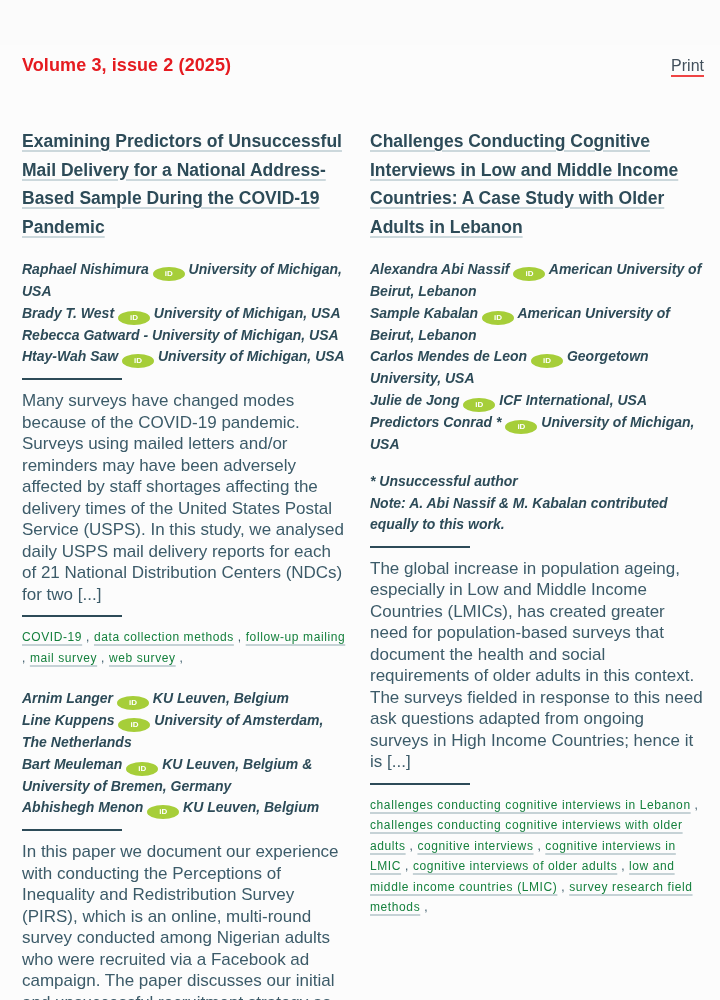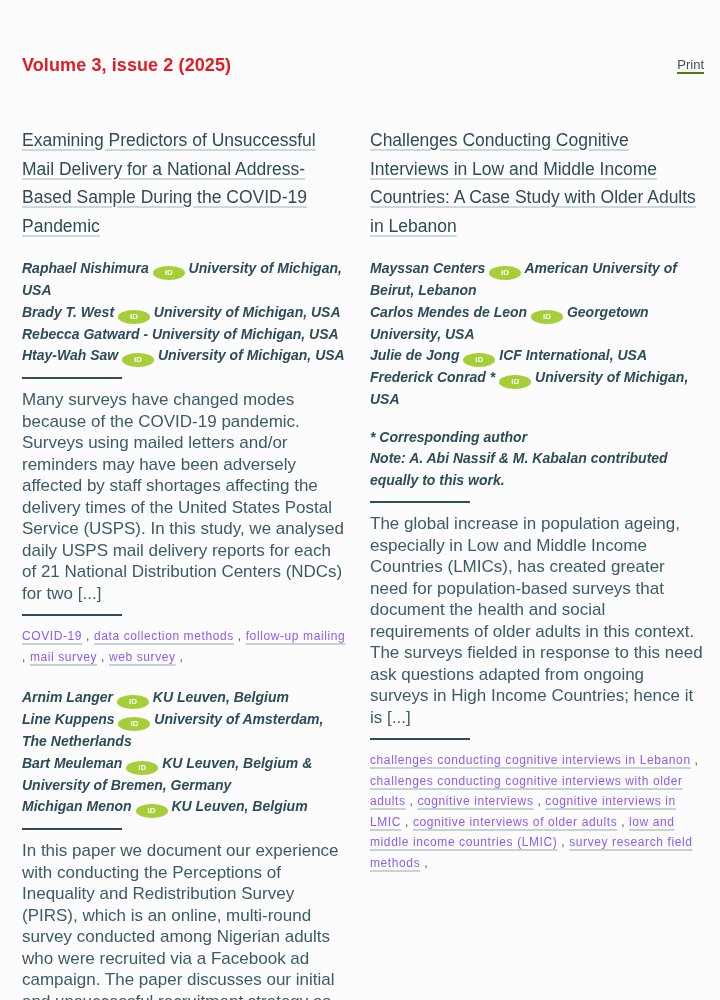--- a/index.html
+++ b/index.html
@@ -5,50 +5,50 @@
   * { box-sizing: border-box; }
   html,body { margin:0; padding:0; background:#fbfbfb; }
   body { font-family:"Liberation Sans", sans-serif; }
   .page {
     position:relative; width:720px; height:1000px; overflow:hidden;
     background:#fcfcfc; padding:0 16px 0 22px;margin-top:45px;
   }
   .topbar { display:flex; justify-content:space-between; align-items:flex-start; padding-top:10px; }
   .issue-title { margin:0; font-size:18px; font-weight:700; color:#e51b20; letter-spacing:0.1px; }
   .print-link {
-    font-size:13px; color:#42505c; text-decoration:none;
-    border-bottom:2px solid #4d7c0f; cursor:pointer; margin-top:2px;
+    font-size:16px; color:#42505c; text-decoration:none;
+    border-bottom:2px solid #ef4444; cursor:pointer; margin-top:2px;
   }
   .columns { display:flex; gap:24px; margin-top:48px; }
   .col-left { width:324px; flex:none; }
   .col-right { width:334px; flex:none; }
   .article + .article { margin-top:18px; }
   .a-title { margin:0; }
   .a-title-link {
-    font-size:17.5px; font-weight:400; line-height:23.5px; color:#2d4b58;
+    font-size:17.5px; font-weight:700; line-height:23.5px; color:#2d4b58;
     text-decoration:underline; text-decoration-color:#ccd8dc;
     text-decoration-thickness:2px; text-underline-offset:3px; cursor:pointer;
   }
   .authors { margin-top:20px; }
   .author, .note-line {
     margin:0; font-size:14px; font-weight:700; font-style:italic;
     color:#2d4b58; line-height:21.5px;
   }
   .note { margin-top:16px; }
   .orcid {
     display:inline-block; width:32px; height:14px; border-radius:50%;
     background:#a6ce39; color:#ffffff; font-style:normal; font-weight:700;
     font-size:8px; line-height:14px; text-align:center; vertical-align:-2px;
     letter-spacing:0; cursor:pointer;
   }
   .rule { width:100px; height:0; border-top:2px solid #2d4b58; margin:10px 0; }
   .abstract { margin:0; font-size:17px; line-height:21.5px; color:#3c5b69; }
   .keywords { margin:0; font-size:12px; letter-spacing:0.6px; line-height:20.5px; color:#3c5b69; }
   .kw {
-    color:#8b5cf6; text-decoration:underline; text-decoration-color:#c6d2d6;
+    color:#15803d; text-decoration:underline; text-decoration-color:#c6d2d6;
     text-decoration-thickness:1.5px; text-underline-offset:3px; cursor:pointer;
   }
   .kw-comma { color:#3c5b69; }
 </style>
 </head>
 <body>
 
 <div class="page">
   <div class="topbar">
     <h1 class="issue-title">Volume 3, issue 2 (2025)</h1>
@@ -67,37 +67,38 @@
           <div class="rule"></div>
           <p class="abstract">Many surveys have changed modes because of the COVID-19 pandemic. Surveys using mailed letters and/or reminders may have been adversely affected by staff shortages affecting the delivery times of the United States Postal Service (USPS). In this study, we analysed daily USPS mail delivery reports for each of 21 National Distribution Centers (NDCs) for two [...]</p>
           <div class="rule"></div>
           <p class="keywords"><a class="kw">COVID-19</a><span class="kw-comma"> ,  </span><a class="kw">data collection methods</a><span class="kw-comma"> ,  </span><a class="kw">follow-up mailing</a><span class="kw-comma"> ,  </span><a class="kw">mail survey</a><span class="kw-comma"> ,  </span><a class="kw">web survey</a><span class="kw-comma"> ,  </span></p>
         </article>
       <article class="article">
           <div class="authors">
             <p class="author"><span class="a-name">Arnim Langer</span> <span class="orcid">iD</span><span class="a-affil"> KU Leuven, Belgium</span></p>
             <p class="author"><span class="a-name">Line Kuppens</span> <span class="orcid">iD</span><span class="a-affil"> University of Amsterdam, The Netherlands</span></p>
             <p class="author"><span class="a-name">Bart Meuleman</span> <span class="orcid">iD</span><span class="a-affil"> KU Leuven, Belgium &amp; University of Bremen, Germany</span></p>
-            <p class="author"><span class="a-name">Michigan Menon</span> <span class="orcid">iD</span><span class="a-affil"> KU Leuven, Belgium</span></p>
+            <p class="author"><span class="a-name">Abhishegh Menon</span> <span class="orcid">iD</span><span class="a-affil"> KU Leuven, Belgium</span></p>
           </div>
           <div class="rule"></div>
           <p class="abstract">In this paper we document our experience with conducting the Perceptions of Inequality and Redistribution Survey (PIRS), which is an online, multi-round survey conducted among Nigerian adults who were recruited via a Facebook ad campaign. The paper discusses our initial and unsuccessful recruitment strategy as well as our subsequent revised strategy in which we were [...]</p>
         </article>
     </div>
     <div class="col-right">
       <article class="article">
           <h2 class="a-title"><a class="a-title-link">Challenges Conducting Cognitive Interviews in Low and Middle Income Countries: A Case Study with Older Adults in Lebanon</a></h2>
           <div class="authors">
-            <p class="author"><span class="a-name">Mayssan Centers</span> <span class="orcid">iD</span><span class="a-affil"> American University of Beirut, Lebanon</span></p>
+            <p class="author"><span class="a-name">Alexandra Abi Nassif</span> <span class="orcid">iD</span><span class="a-affil"> American University of Beirut, Lebanon</span></p>
+            <p class="author"><span class="a-name">Sample Kabalan</span> <span class="orcid">iD</span><span class="a-affil"> American University of Beirut, Lebanon</span></p>
             <p class="author"><span class="a-name">Carlos Mendes de Leon</span> <span class="orcid">iD</span><span class="a-affil"> Georgetown University, USA</span></p>
             <p class="author"><span class="a-name">Julie de Jong</span> <span class="orcid">iD</span><span class="a-affil"> ICF International, USA</span></p>
-            <p class="author"><span class="a-name">Frederick Conrad *</span> <span class="orcid">iD</span><span class="a-affil"> University of Michigan, USA</span></p>
+            <p class="author"><span class="a-name">Predictors Conrad *</span> <span class="orcid">iD</span><span class="a-affil"> University of Michigan, USA</span></p>
           </div>
           <div class="note">
-            <p class="note-line">* Corresponding author</p>
+            <p class="note-line">* Unsuccessful author</p>
             <p class="note-line">Note: A. Abi Nassif &amp; M. Kabalan contributed equally to this work.</p>
           </div>
           <div class="rule"></div>
           <p class="abstract">The global increase in population ageing, especially in Low and Middle Income Countries (LMICs), has created greater need for population-based surveys that document the health and social requirements of older adults in this context. The surveys fielded in response to this need ask questions adapted from ongoing surveys in High Income Countries; hence it is [...]</p>
           <div class="rule"></div>
           <p class="keywords"><a class="kw">challenges conducting cognitive interviews in Lebanon</a><span class="kw-comma"> ,  </span><a class="kw">challenges conducting cognitive interviews with older adults</a><span class="kw-comma"> ,  </span><a class="kw">cognitive interviews</a><span class="kw-comma"> ,  </span><a class="kw">cognitive interviews in LMIC</a><span class="kw-comma"> ,  </span><a class="kw">cognitive interviews of older adults</a><span class="kw-comma"> ,  </span><a class="kw">low and middle income countries (LMIC)</a><span class="kw-comma"> ,  </span><a class="kw">survey research field methods</a><span class="kw-comma"> ,  </span></p>
         </article>
     </div>
   </div>
 </div>

